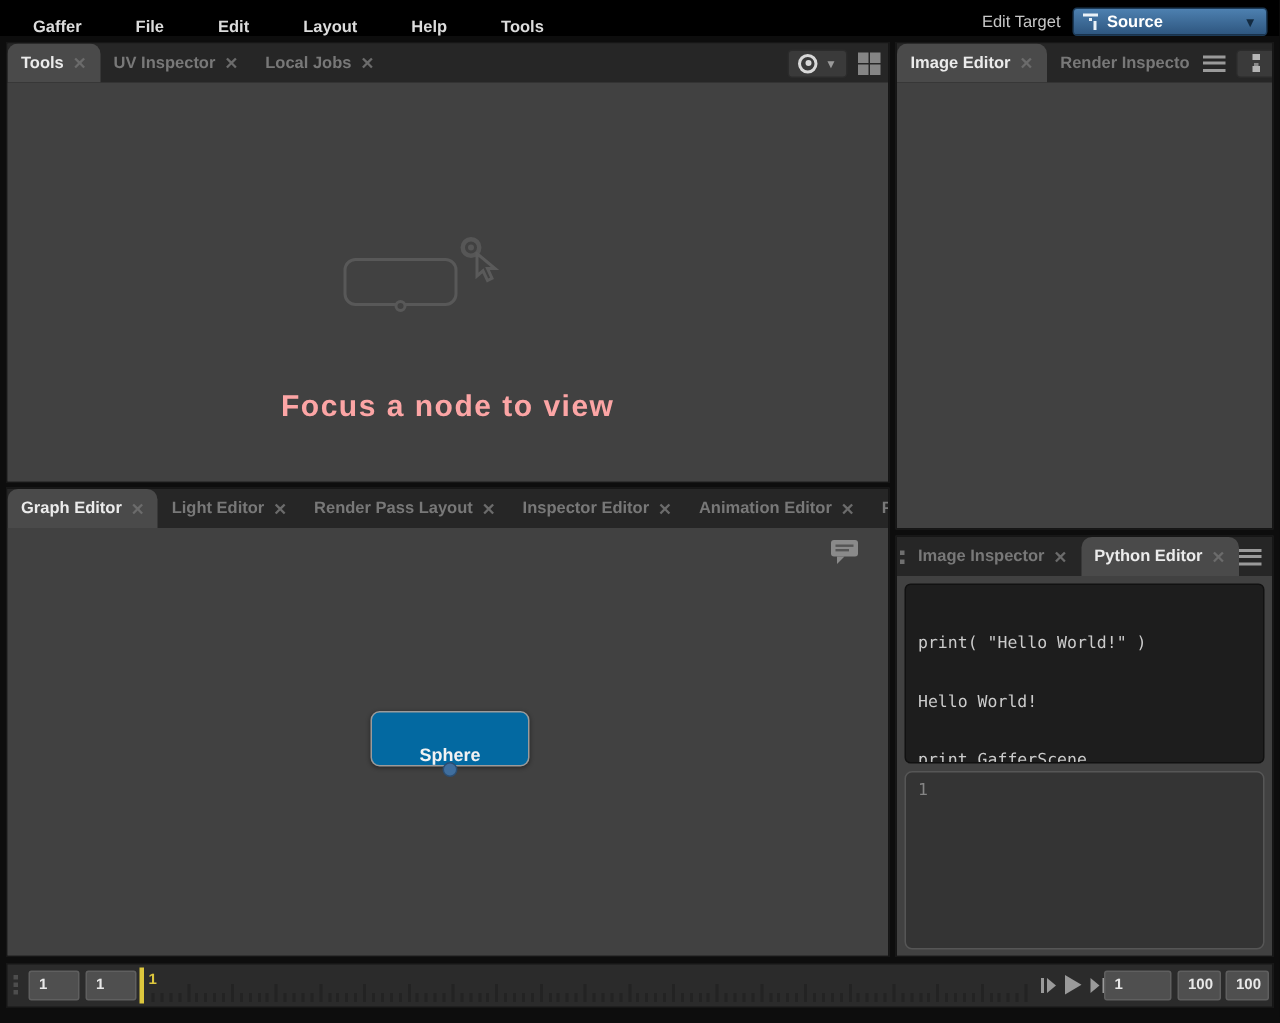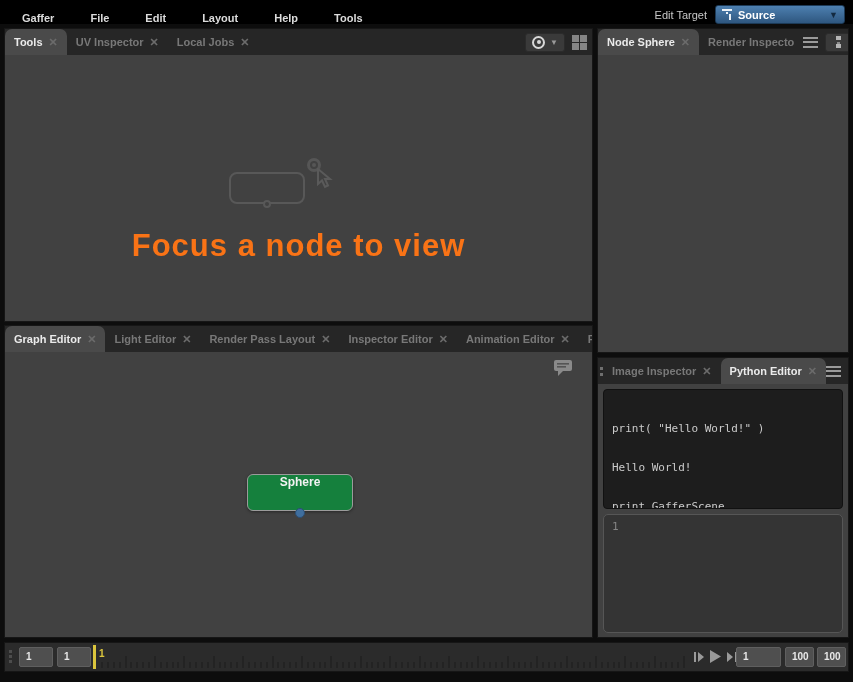--- a/index.html
+++ b/index.html
@@ -50,25 +50,25 @@
   .tab-overflow i { width:3px; height:3px; background:#6f6f6f; display:block; }
 
   
   .viewer-placeholder { position:absolute; left:0; top:95px; width:100%; text-align:center; }
   .ph-graphic { position:relative; width:160px; height:70px; margin:0 auto; }
   .ph-node { position:absolute; left:10px; top:22px; width:76px; height:32px; border:2px solid #585858; border-radius:8px; }
   .ph-plug { position:absolute; left:44px; top:50px; width:8px; height:8px; border:2px solid #585858; border-radius:50%; background:#414141; }
   .ph-target { position:absolute; left:88px; top:8px; width:14px; height:14px; border:3px solid #565656; border-radius:50%; }
   .ph-target::after { content:""; position:absolute; left:2px; top:2px; width:4px; height:4px; border-radius:50%; background:#565656; }
   .ph-cursor { position:absolute; left:96px; top:18px; }
-  .ph-text { margin-top:8px; font-size:31px; font-weight:bold; color:#f97316; letter-spacing:1px; }
-
-  
-  .gnode { position:absolute; width:106px; height:37px; background:#15803d; border:1px solid #9b9b9b; border-radius:6px;
-           display:flex; align-items:flex-start; justify-content:center; color:#f2f2f2; font-size:12px; font-weight:bold;
+  .ph-text { margin-top:40px; font-size:20px; font-weight:bold; color:#fca5a5; letter-spacing:1px; }
+
+  
+  .gnode { position:absolute; width:106px; height:37px; background:#0369a1; border:1px solid #9b9b9b; border-radius:6px;
+           display:flex; align-items:flex-end; justify-content:center; color:#f2f2f2; font-size:12px; font-weight:bold;
            box-shadow:0 1px 3px rgba(0,0,0,.4); }
   .gnode-plug { position:absolute; width:10px; height:10px; border-radius:50%; background:#3f6e9e; border:1px solid #2c4e72; }
   .annotation-icon { position:absolute; right:18px; top:6px; }
 
   
   .py-output { position:absolute; left:5px; right:5px; top:5px; height:120px; background:#1d1d1d;
                border:1px solid #111; border-radius:4px; padding:6px 8px;
                font-family:"DejaVu Sans Mono", monospace; font-size:11px; line-height:13px; color:#cbcbcb;
                white-space:pre; overflow:hidden; }
   .py-input { position:absolute; left:5px; right:5px; top:130px; bottom:4px; background:#343434;
@@ -146,21 +146,21 @@
         </svg>
       </div>
       <div class="ph-text">Focus a node to view</div>
     </div>
   </div>
 </div>
 
 <div class="panel" style="left:597px; top:28px; width:252px; height:325px;">
   <div class="tabbar">
     <div class="tab active">
-      <span>Node Sphere</span>
+      <span>Image Editor</span>
       <span class="close">✕</span>
     </div>
     <div class="tab">
       <span>Render Inspecto</span>
     </div>
     <div class="bar-right">
       <div class="menu-lines-icon">
           <span></span>
           <span></span>
           <span></span>

